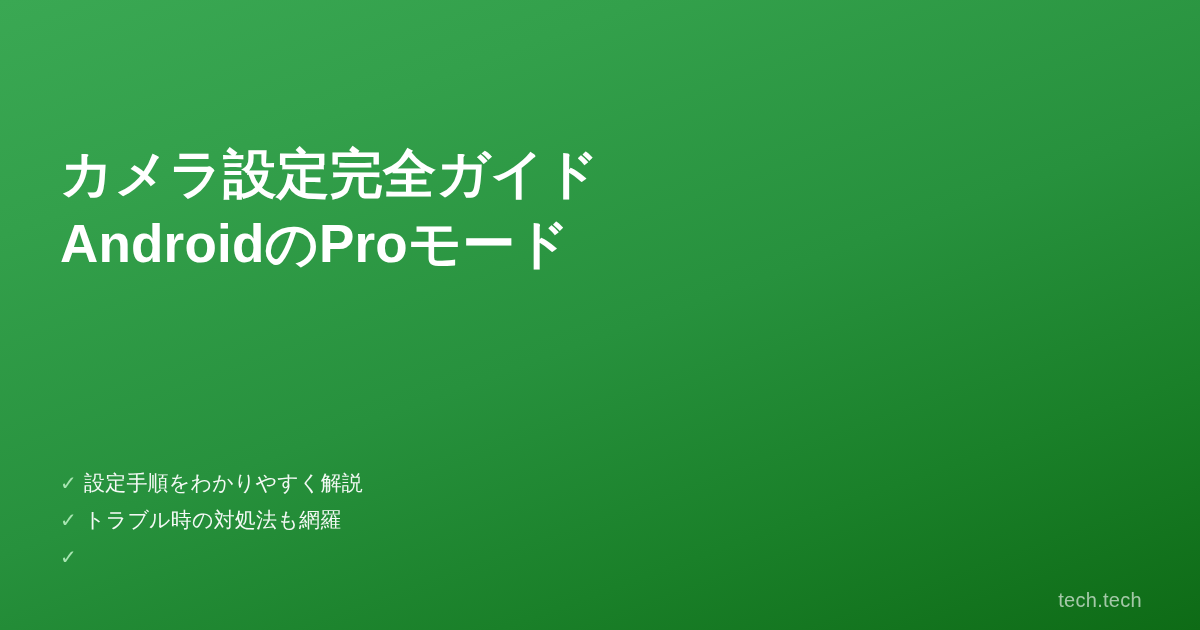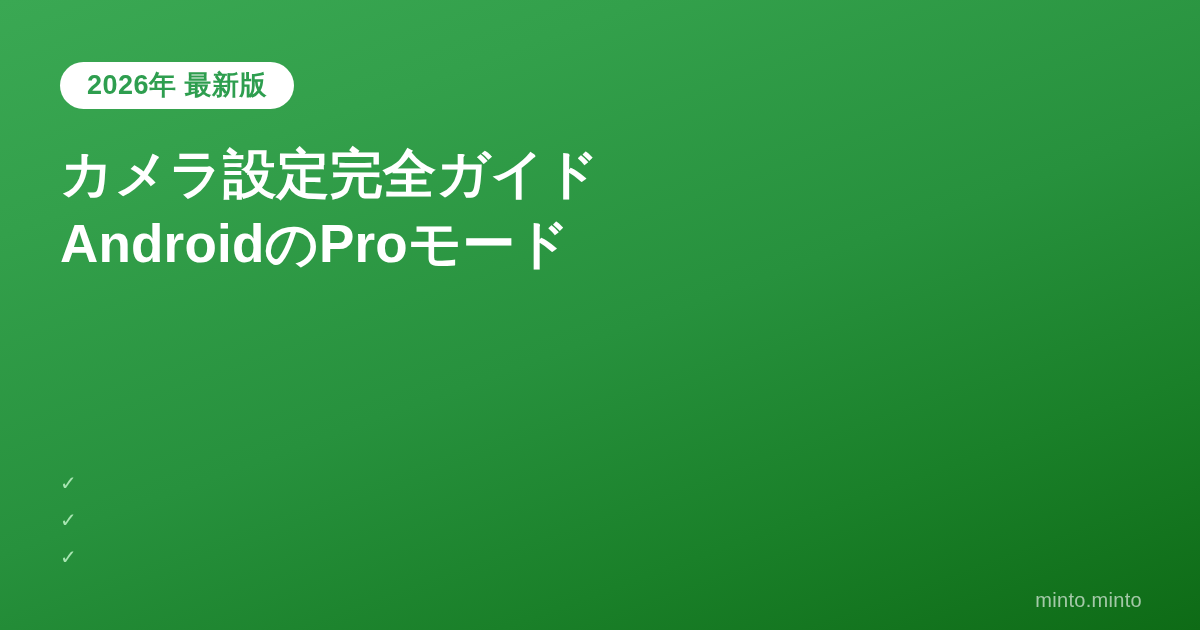--- a/index.html
+++ b/index.html
@@ -118,37 +118,36 @@
     font-weight: normal;
     letter-spacing: 0.3px;
     white-space: nowrap;
   }
 </style>
 </head>
 <body>
 
 <div class="card">
 
-  <div class="badge-row">
-    <span class="badge">2026年 最新版</span>
-  </div>
 
   <h1 class="title">
     <span class="title-line">カメラ設定完全ガイド</span>
     <span class="title-line">AndroidのProモード</span>
   </h1>
 
 
   <ul class="checklist">
     <li class="check-item">
       <span class="check-mark">✓</span>
+      <span class="check-label">設定手順をわかりやすく解説</span>
     </li>
     <li class="check-item">
       <span class="check-mark">✓</span>
+      <span class="check-label">トラブル時の対処法も網羅</span>
     </li>
     <li class="check-item">
       <span class="check-mark">✓</span>
     </li>
   </ul>
 
-  <div class="footer">minto.minto</div>
+  <div class="footer">tech.tech</div>
 
 </div>
 
 </body></html>

